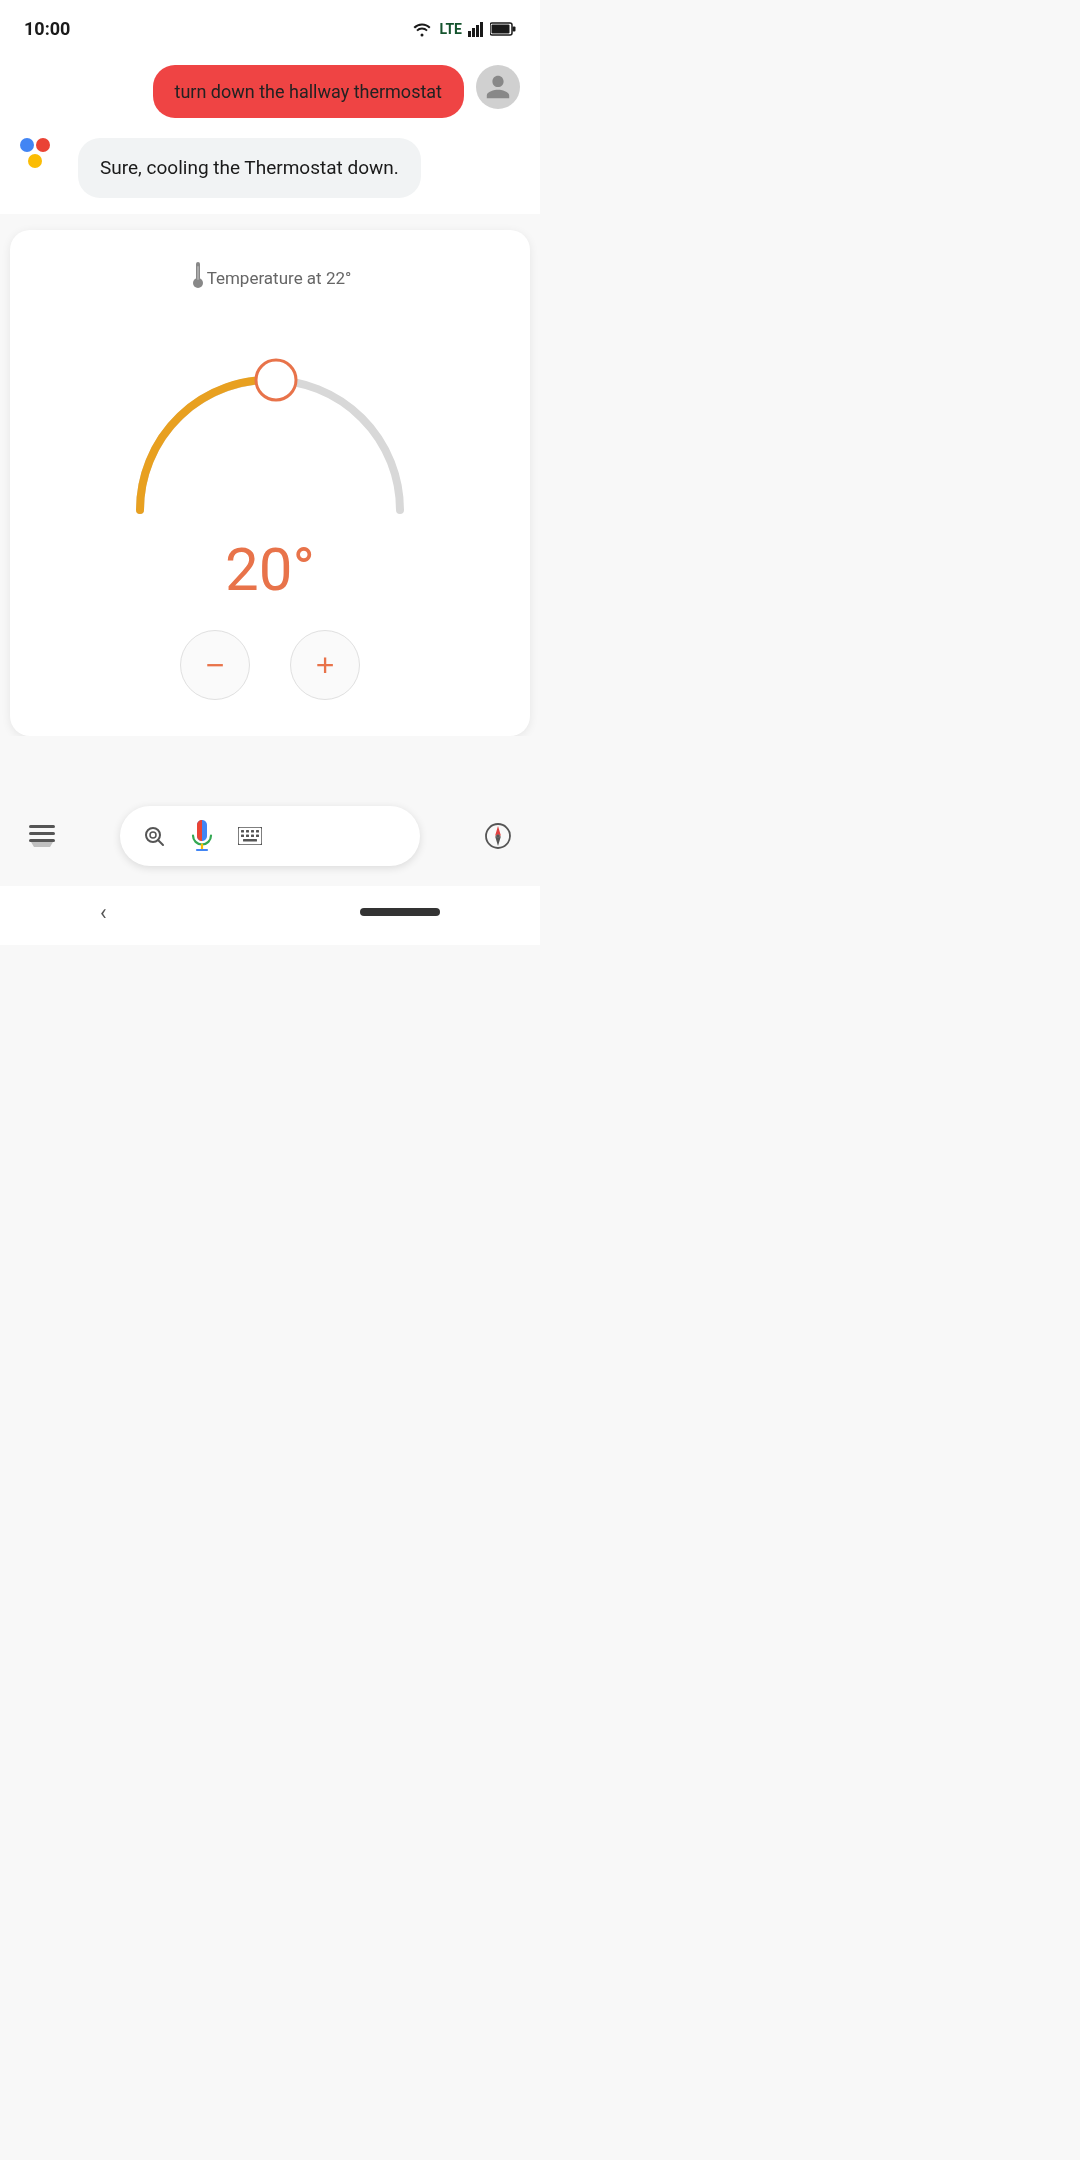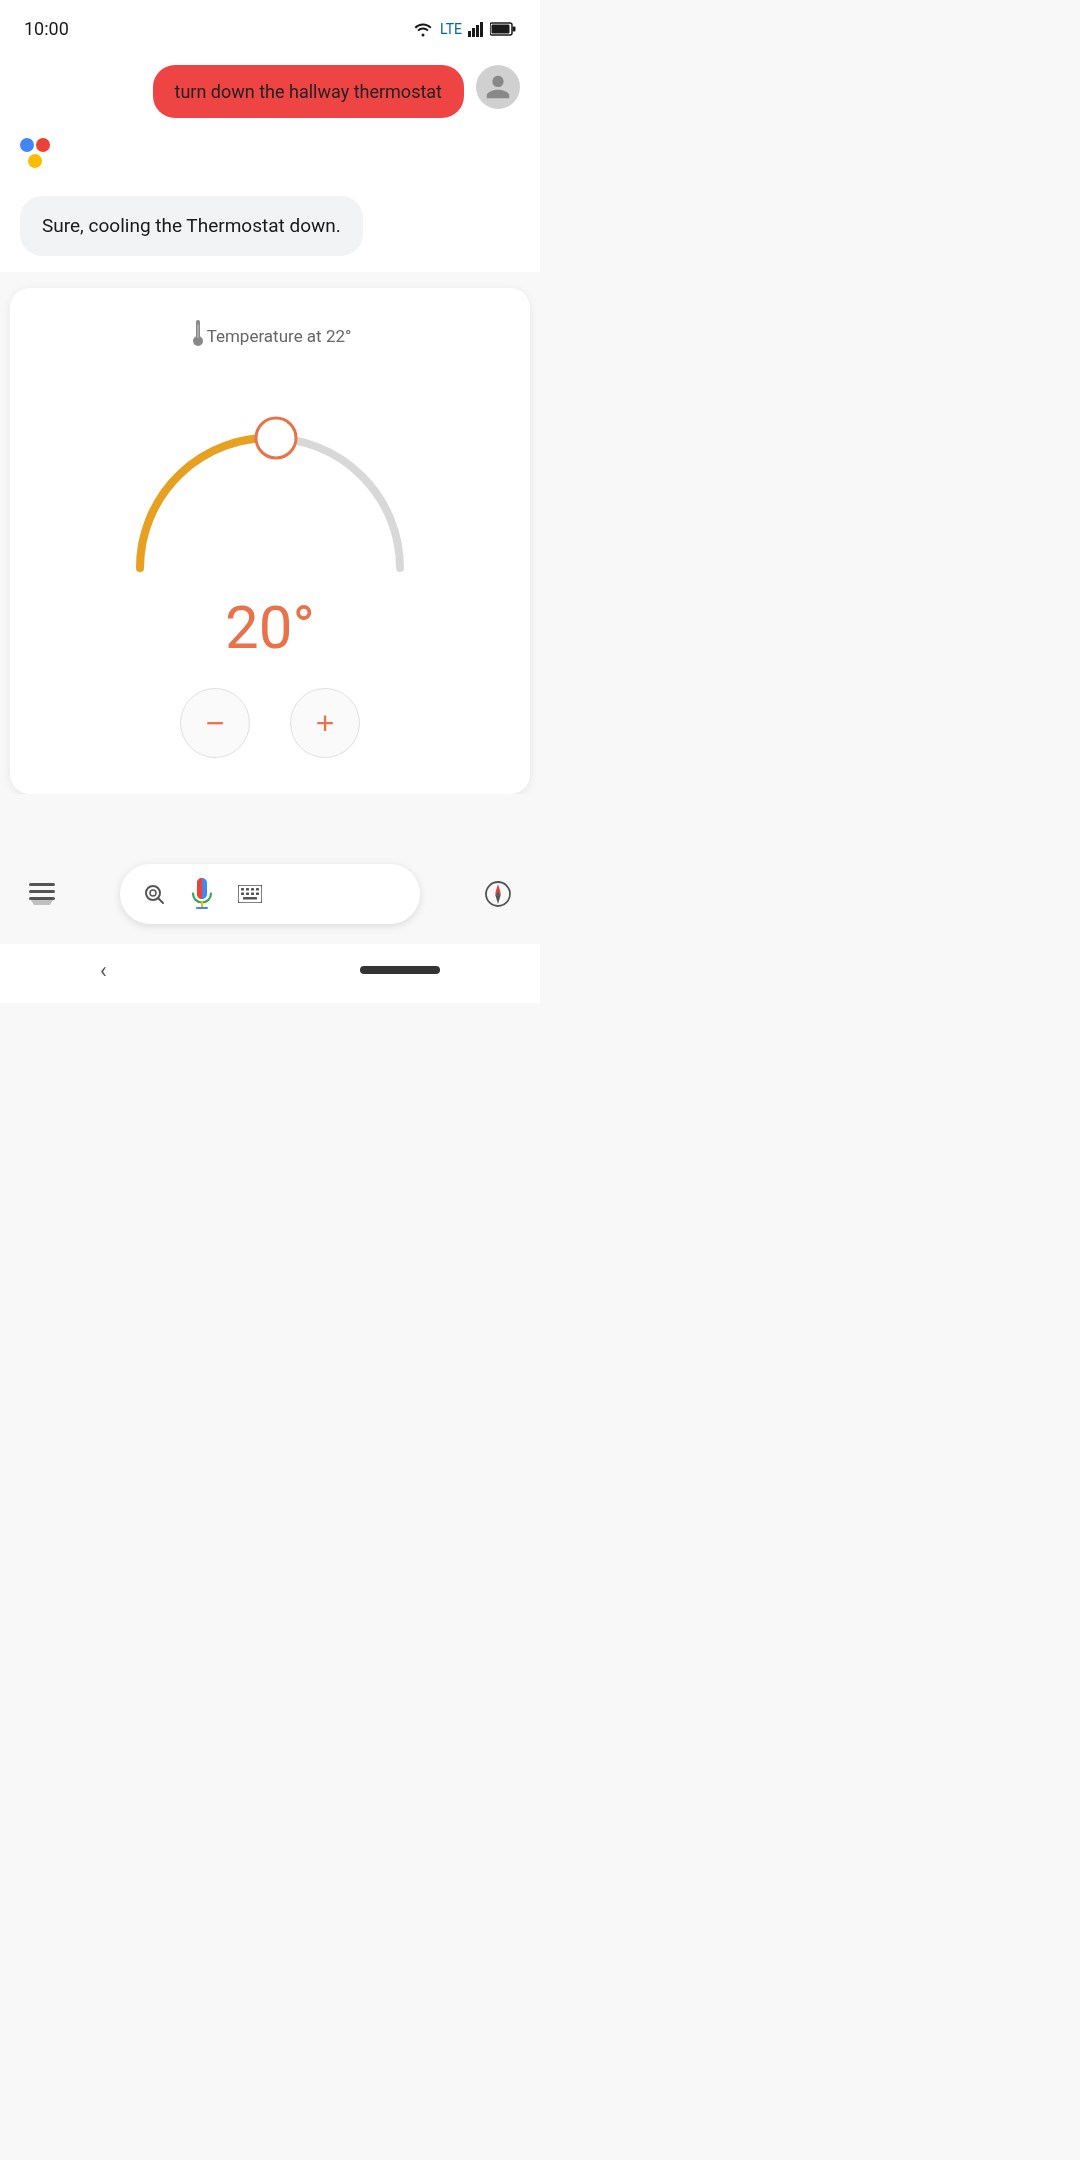--- a/index.html
+++ b/index.html
@@ -17,21 +17,21 @@
     
     .status-bar {
       display: flex;
       justify-content: space-between;
       align-items: center;
       padding: 18px 24px 10px;
       background: #ffffff;
     }
     .status-time {
       font-size: 18px;
-      font-weight: 400;
+      font-weight: 700;
       color: #1a1a1a;
     }
     .status-icons {
       display: flex;
       align-items: center;
       gap: 6px;
     }
 
     
     .chat-area {
@@ -72,21 +72,20 @@
       width: 28px;
       height: 28px;
       fill: #888;
     }
 
     
     .assistant-row {
       display: flex;
       align-items: flex-start;
       gap: 14px;
-      flex-direction: column;
     }
 
     
     .google-dots {
       width: 44px;
       height: 44px;
       flex-shrink: 0;
       position: relative;
     }
     .dot {
@@ -251,21 +250,21 @@
 
 <div class="status-bar">
   <span class="status-time">10:00</span>
   <div class="status-icons">
 
     <svg width="22" height="16" viewBox="0 0 22 16" fill="none">
       <path d="M11 12.5a1.5 1.5 0 1 1 0 3 1.5 1.5 0 0 1 0-3z" fill="#1a1a1a"></path>
       <path d="M11 8.5c1.7 0 3.2.7 4.3 1.8l1.4-1.4A8 8 0 0 0 11 6.5a8 8 0 0 0-5.7 2.4l1.4 1.4A6 6 0 0 1 11 8.5z" fill="#1a1a1a"></path>
       <path d="M11 4.5c2.8 0 5.3 1.1 7.1 3l1.4-1.5A12 12 0 0 0 11 2.5a12 12 0 0 0-8.5 3.5L4 7.5A10 10 0 0 1 11 4.5z" fill="#1a1a1a"></path>
     </svg>
-    <span style="font-size:14px;font-weight:400;color:#0369a1;">LTE</span>
+    <span style="font-size:14px;font-weight:700;color:#14532d;">LTE</span>
 
     <svg width="16" height="16" viewBox="0 0 16 16">
       <rect x="0" y="10" width="3" height="6" fill="#1a1a1a"></rect>
       <rect x="4" y="7" width="3" height="9" fill="#1a1a1a"></rect>
       <rect x="8" y="4" width="3" height="12" fill="#1a1a1a"></rect>
       <rect x="12" y="1" width="3" height="15" fill="#1a1a1a"></rect>
     </svg>
 
     <svg width="26" height="14" viewBox="0 0 26 14">
       <rect x="0" y="1" width="22" height="12" rx="2" ry="2" stroke="#1a1a1a" stroke-width="1.5" fill="none"></rect>

